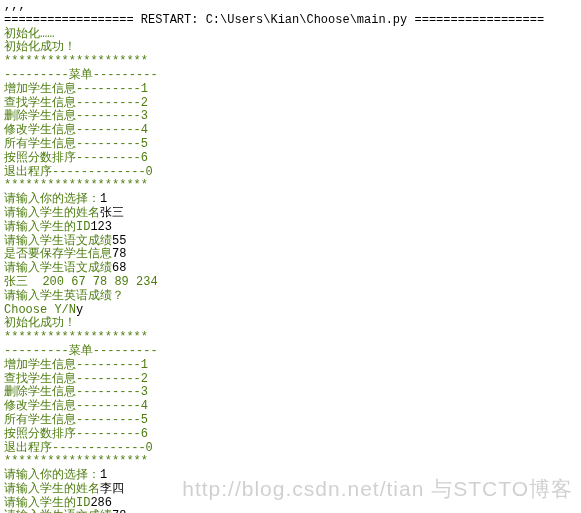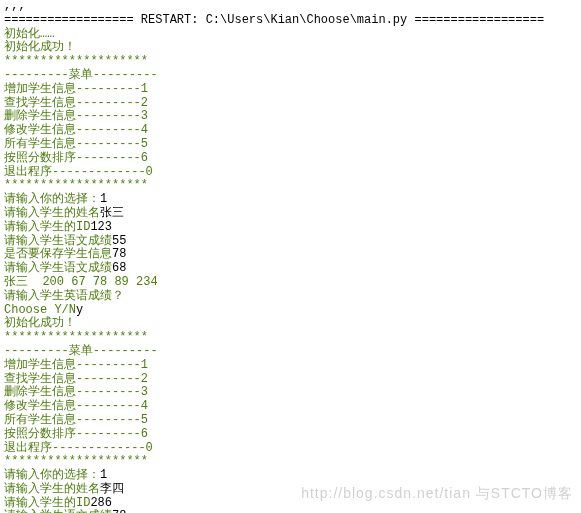--- a/index.html
+++ b/index.html
@@ -19,21 +19,21 @@
     padding: 0 4px;
     color: #0000ff;
   }
   .console .n { color: #000000; }
   .console .b { color: #4d7c0f; }
   .watermark {
     position: absolute;
     right: 8px;
     bottom: 10px;
     font-family: Arial, sans-serif;
-    font-size: 14px;
+    font-size: 21px;
     letter-spacing: 1px;
     color: rgba(120,120,120,0.35);
     pointer-events: none;
   }
 </style>
 </head>
 <body>
 
 <div class="console"><span class="n">,,,</span>
 <span class="n"><span>================== RESTART: </span><span>C:\Users\Kian\Choose\main.py</span><span> ==================</span></span>

